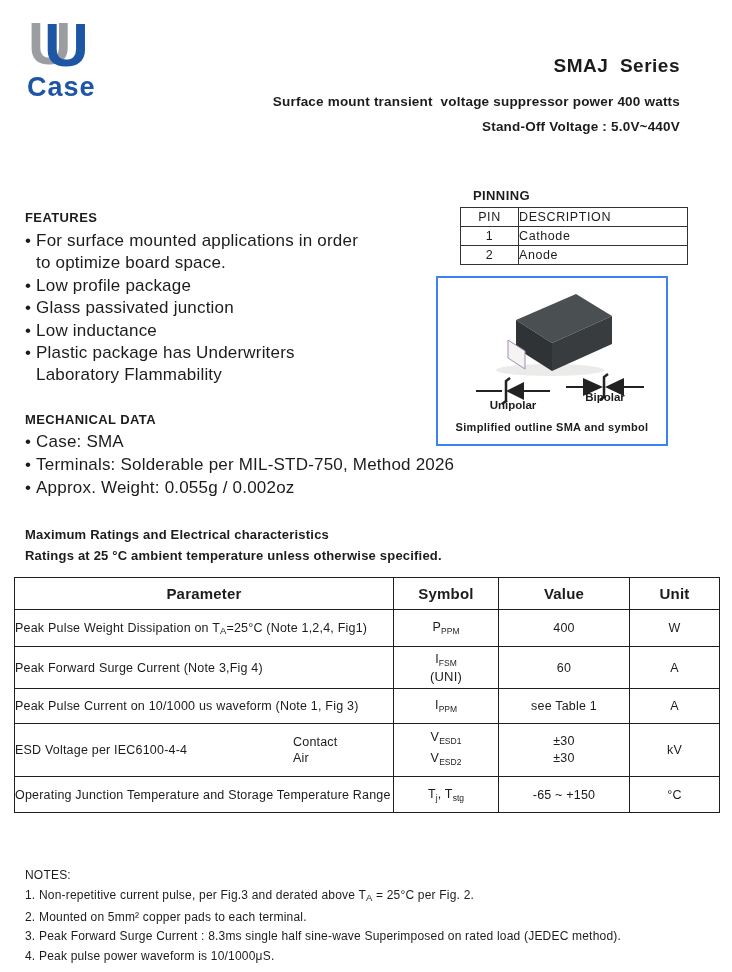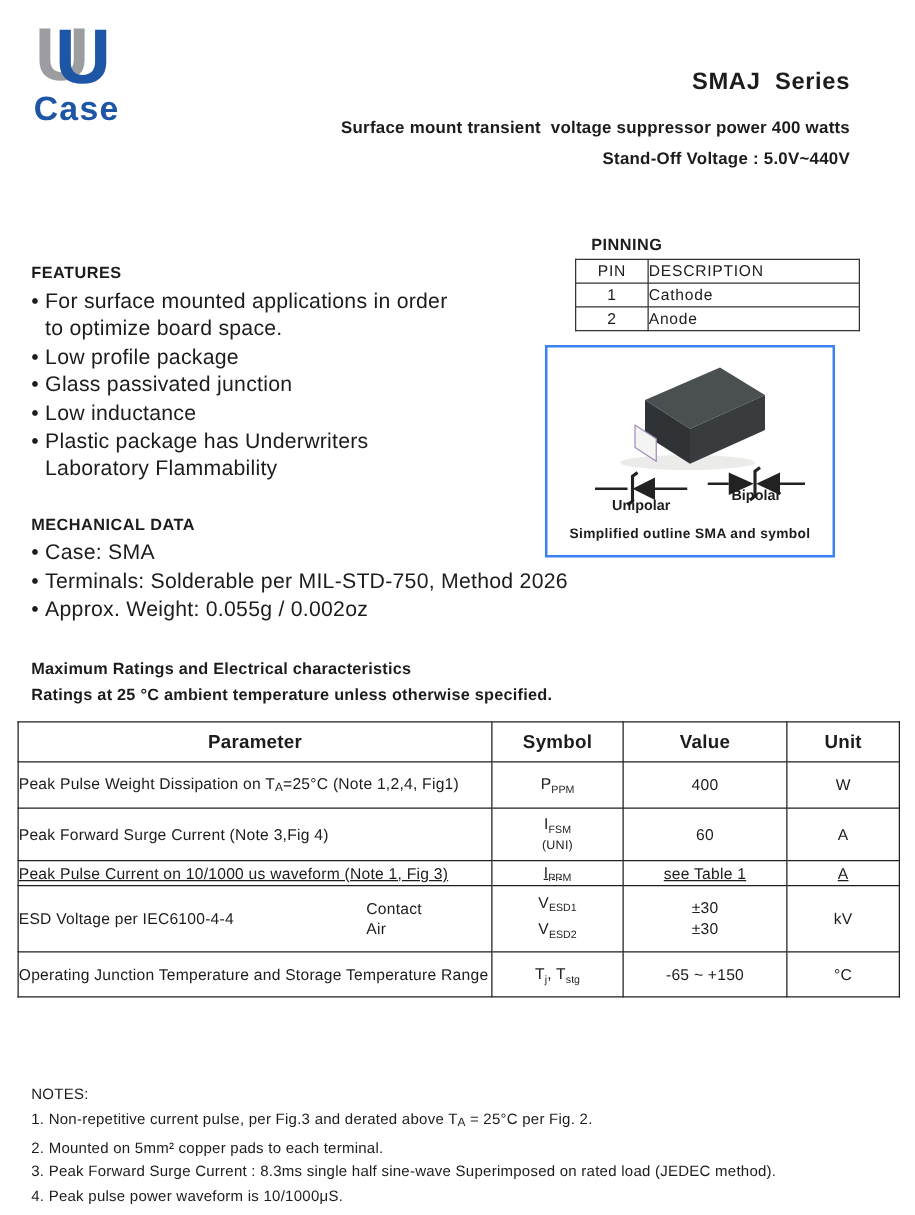--- a/index.html
+++ b/index.html
@@ -49,21 +49,21 @@
   
   .main-table{position:absolute;left:14px;top:577px;width:705px;border-collapse:collapse;
               table-layout:fixed;font-size:12.5px;}
   .main-table td,.main-table th{border:1.5px solid #1f1f1f;padding:0;letter-spacing:.2px;}
   .main-table th{font-size:15px;font-weight:bold;height:31px;text-align:center;}
   .ptd{padding-left:10px;text-align:left;white-space:nowrap;}
   .ctd{text-align:center;}
   .ssub{font-size:8.5px;vertical-align:-3px;letter-spacing:0;}
   .psub{font-size:9.5px;vertical-align:-2px;letter-spacing:0;}
   .symline{line-height:15px;}
-  .sym-note{font-size:10px;line-height:12px;}
+  .sym-note{font-size:13px;line-height:12px;}
   .esd-cell{position:relative;}
   .esd-cond{position:absolute;left:278px;top:50%;transform:translateY(-50%);
             line-height:16px;white-space:nowrap;}
   .twoline{line-height:17px;}
 
   
   .notes{position:absolute;left:25px;top:866px;font-size:12px;letter-spacing:.2px;}
   .notes div{line-height:19.8px;}
 </style>
 </head>
@@ -168,21 +168,21 @@
     </tr>
     <tr style="height:42px;">
       <td class="ptd">Peak Forward Surge Current (Note 3,Fig 4)</td>
       <td class="ctd">
         <div class="symline"><span>I</span><span class="ssub">FSM</span></div>
         <div class="sym-note">(UNI)</div>
       </td>
       <td class="ctd">60</td>
       <td class="ctd">A</td>
     </tr>
-    <tr style="height:20px;text-decoration:underline;">
+    <tr style="height:35px;">
       <td class="ptd">Peak Pulse Current on 10/1000 us waveform (Note 1, Fig 3)</td>
       <td class="ctd"><span>I</span><span class="ssub">PPM</span></td>
       <td class="ctd">see Table 1</td>
       <td class="ctd">A</td>
     </tr>
     <tr style="height:53px;">
       <td class="ptd esd-cell">
         <span>ESD Voltage per IEC6100-4-4</span>
         <span class="esd-cond">
           <span style="display:block">Contact</span>

